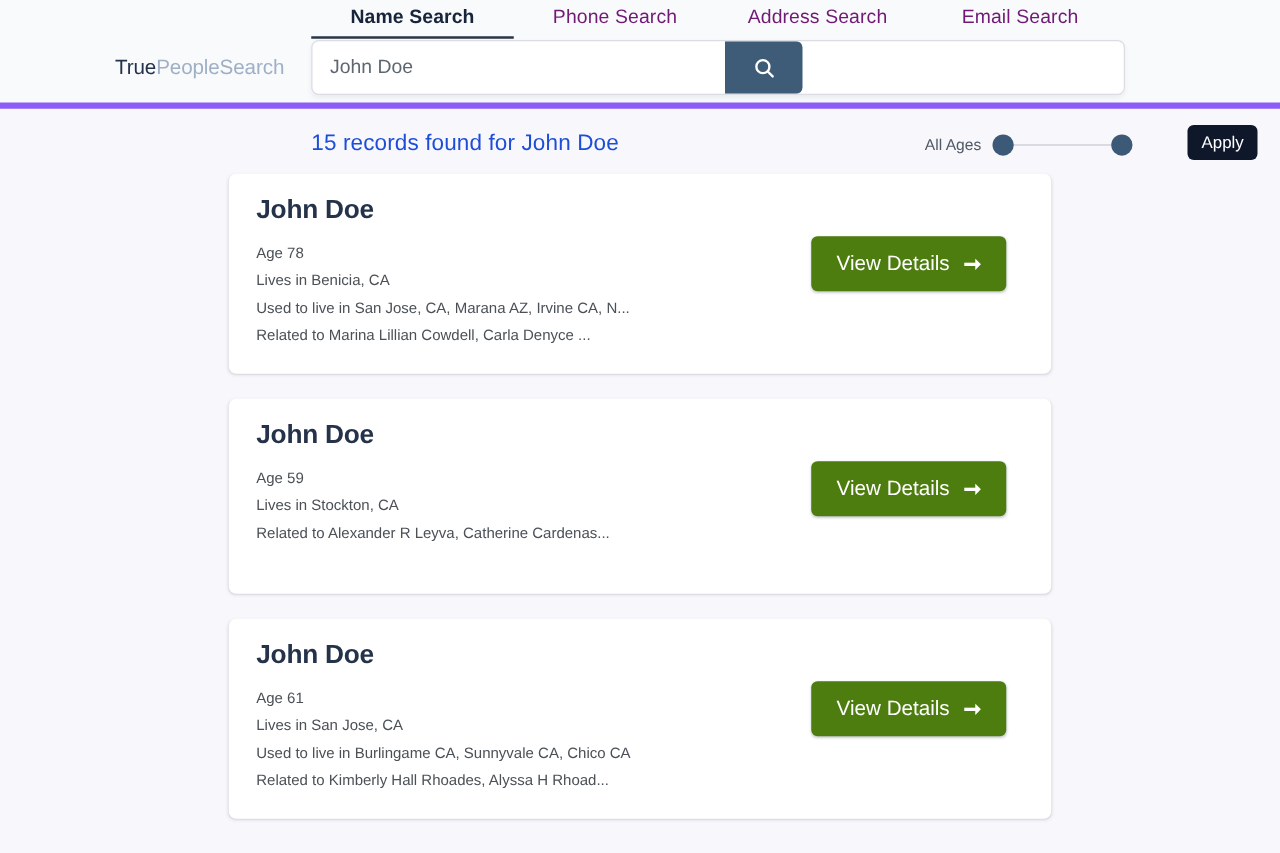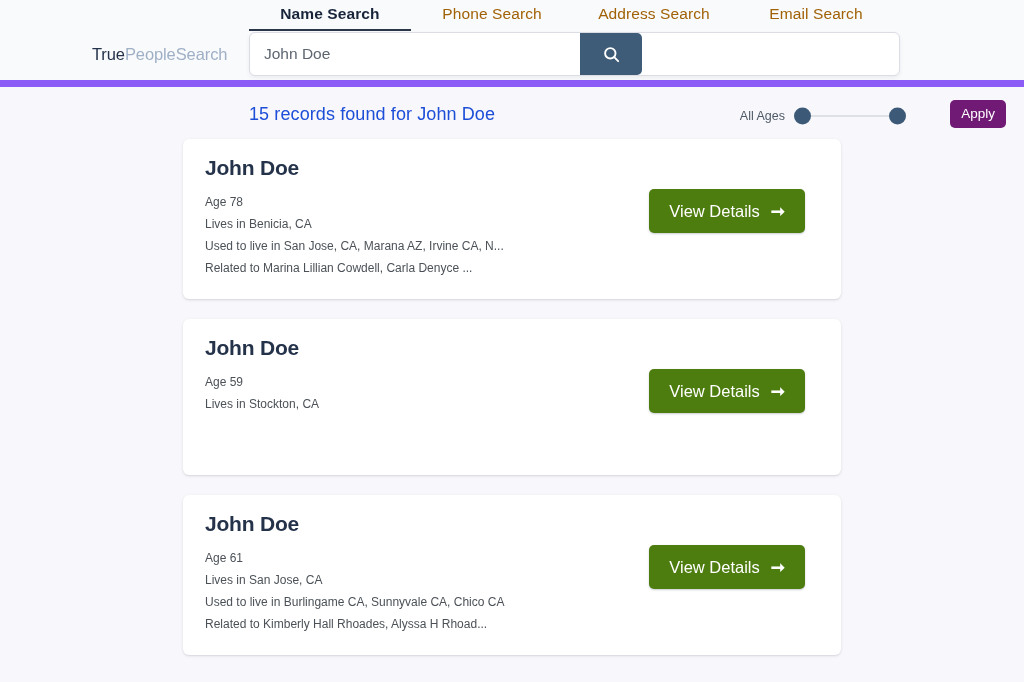--- a/index.html
+++ b/index.html
@@ -12,32 +12,32 @@
     background: #f8f7fb;
     font-family: "Liberation Sans", sans-serif;
     -webkit-font-smoothing: antialiased;
   }
 
   
   .header {
     position: relative;
     height: 87px;
     background: #f9fafc;
-    border-bottom: 7px solid #8b5cf6;
+    border-bottom: 5px solid #8b5cf6;
   }
   .tabs {
     position: absolute;
     top: 5px; left: 249px;
     display: flex;
     align-items: flex-start;
     height: 28px;
   }
   .tab {
     font-size: 15.5px;
-    color: #a16207;
+    color: #701a75;
     padding: 0 0 6px 0;
     margin-right: 0;
     width: 162px;
     text-align: center;
     letter-spacing: .1px;
     cursor: pointer;
     background: none;
     border: none;
     font-family: "Liberation Sans", sans-serif;
   }
@@ -140,21 +140,21 @@
     background: #3c5a78;
     top: 50%;
     transform: translateY(-50%);
     cursor: pointer;
   }
   .handle.lo { left: 0; }
   .handle.hi { right: 0; }
   .apply {
     position: absolute;
     right: 18px; top: 13px;
-    background: #701a75;
+    background: #0f172a;
     color: #ffffff;
     border: none;
     border-radius: 5px;
     font-family: "Liberation Sans", sans-serif;
     font-size: 13.5px;
     padding: 6px 11px 7px;
     cursor: pointer;
   }
 
   
@@ -259,20 +259,21 @@
     <button class="vd">
       <span>View Details</span>
       <span class="arw">➞</span>
     </button>
   </div>
 
   <div class="card">
     <div class="pname">John Doe</div>
     <div class="pline">Age 59</div>
     <div class="pline">Lives in Stockton, CA</div>
+    <div class="pline">Related to Alexander R Leyva, Catherine Cardenas...</div>
     <button class="vd">
       <span>View Details</span>
       <span class="arw">➞</span>
     </button>
   </div>
 
   <div class="card">
     <div class="pname">John Doe</div>
     <div class="pline">Age 61</div>
     <div class="pline">Lives in San Jose, CA</div>

